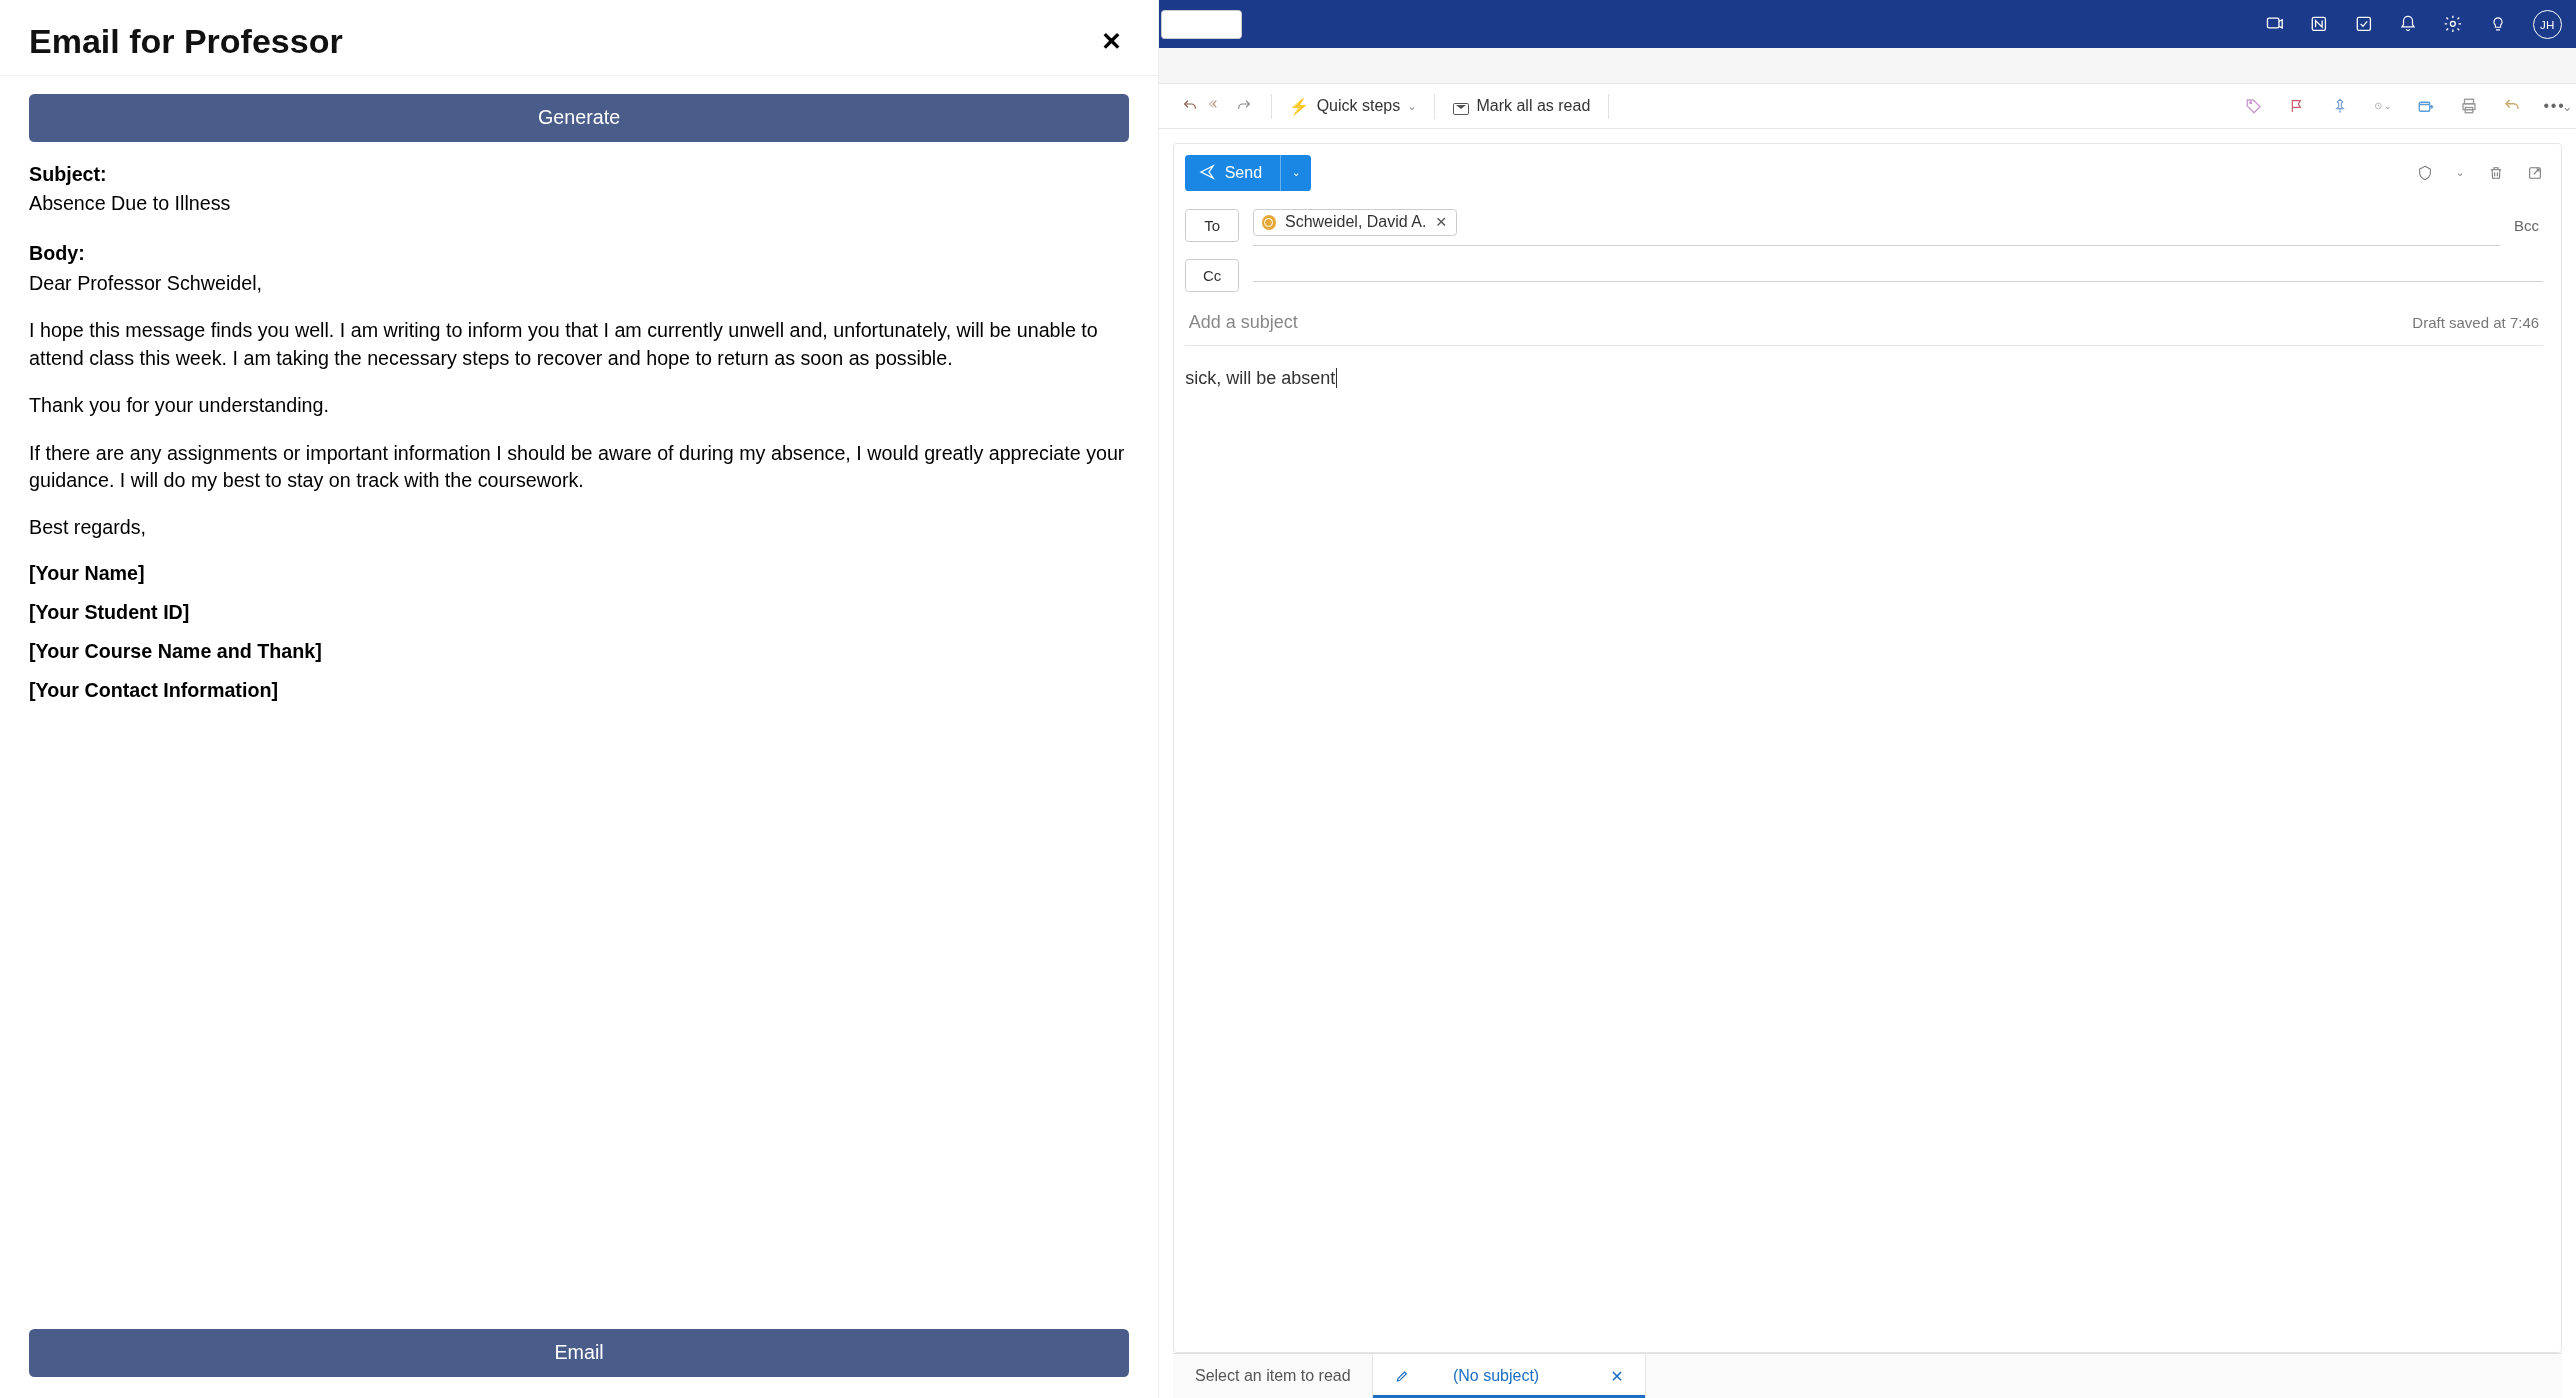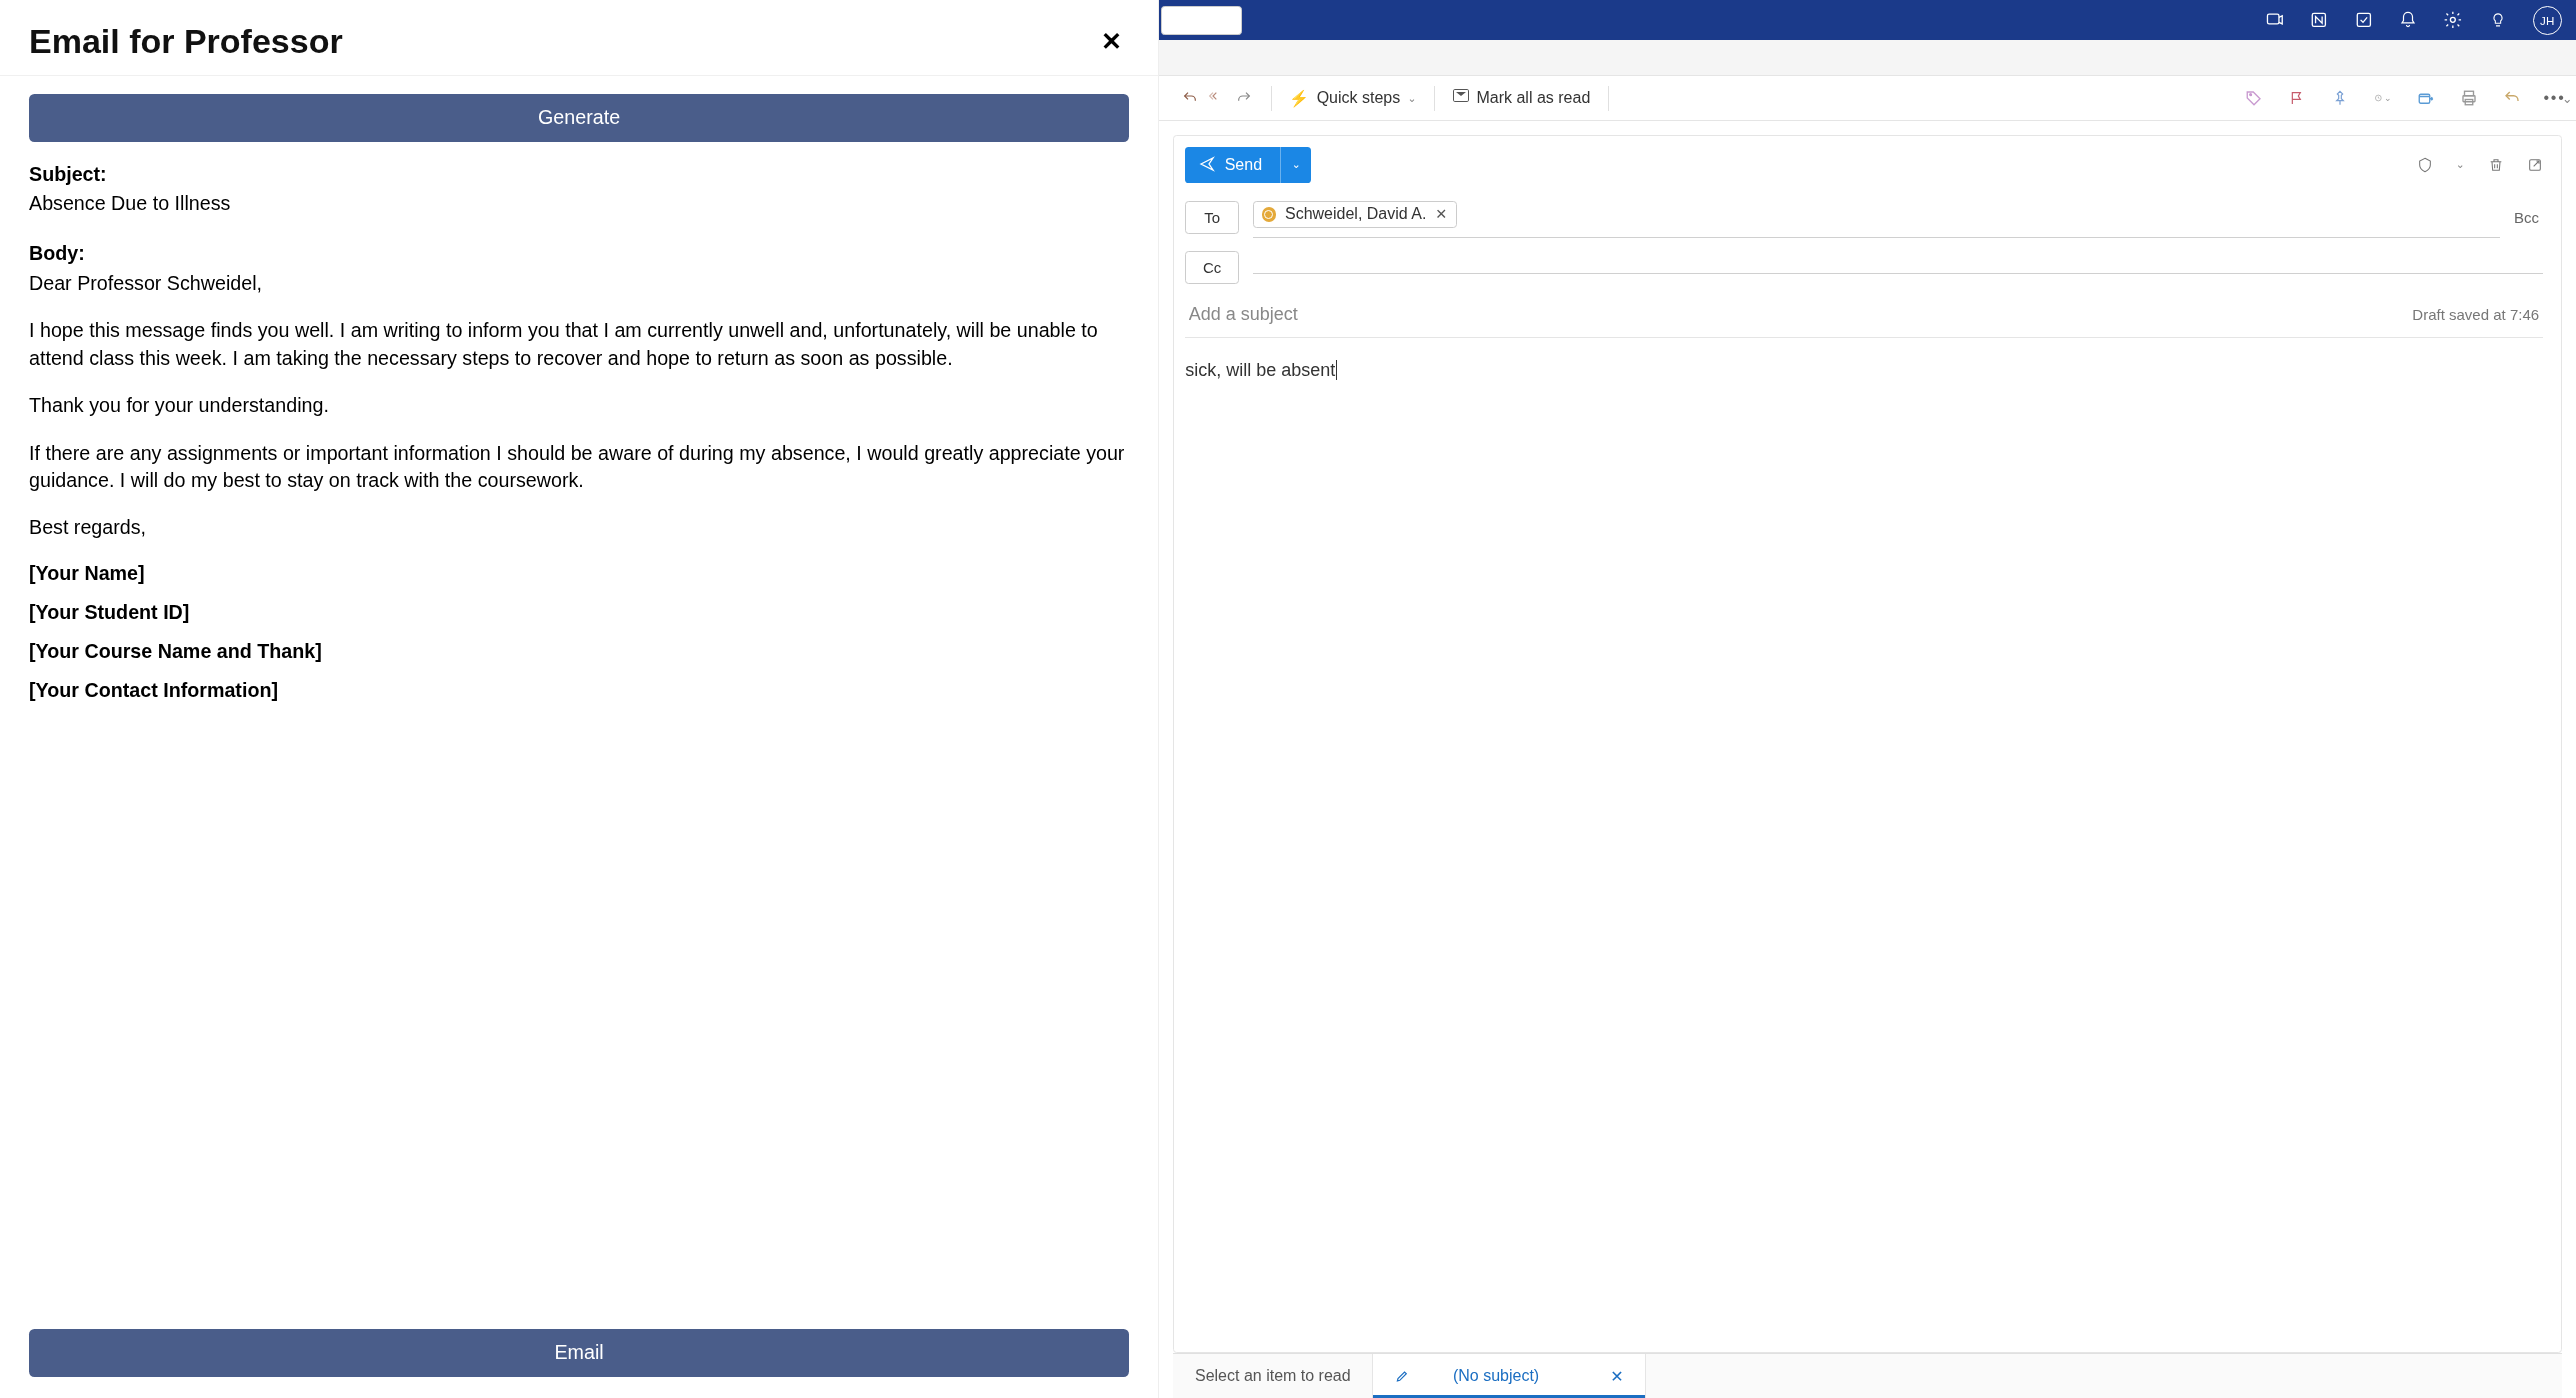--- a/index.html
+++ b/index.html
@@ -17,41 +17,41 @@
   .section-label { font-size:19.7px; font-weight:700; margin: 9px 0 5.4px 0; color:#000; }
   .section-text { font-size:19.7px; color:#000; line-height:1.3; margin-bottom: 25px; }
   .body-p { font-size:19.7px; color:#000; line-height:1.4; margin-bottom: 19.7px; white-space:pre-wrap; }
   .body-placeholder { font-size:19.7px; font-weight:700; color:#000; margin-bottom: 16px; }
   .lp-footer { padding: 0 29px 21.5px 29px; }
 
   
   .right-panel { flex:1; display:flex; flex-direction:column; background:#fff; min-width:0; }
 
   
-  .topbar { height: 40px; background:#1b3a8a; display:flex; align-items:center; justify-content:space-between; padding: 0 14.3px 0 1.8px; }
+  .topbar { height: 48px; background:#1b3a8a; display:flex; align-items:center; justify-content:space-between; padding: 0 14.3px 0 1.8px; }
   .topbar-left { display:flex; align-items:center; gap:9px; }
   .search-box { width:81px; height:29px; background:#fff; border-radius:3.6px; border:0.9px solid #ccc; }
   .topbar-icons { display:flex; align-items:center; gap:25px; color:#fff; }
   .tb-icon { width:19.7px; height:19.7px; display:flex; align-items:center; justify-content:center; cursor:pointer; }
   .avatar { width:29px; height:29px; border:1.3px solid #fff; border-radius:50%; display:flex; align-items:center; justify-content:center; font-size:11.6px; color:#fff; }
 
   
   .gray-strip { height:36px; background:#f5f5f5; border-bottom:0.9px solid #e5e5e5; }
 
   
   .ribbon { height:45px; background:#fff; border-bottom:0.9px solid #e5e5e5; display:flex; align-items:center; padding:0 12.5px; gap:5.4px; position:relative; }
   .rib-group { display:flex; align-items:center; gap:9px; padding:0 9px; }
   .rib-sep { width:0.9px; height:25px; background:#e0e0e0; margin:0 3.6px; }
   .rib-icon { width:18px; height:18px; display:flex; align-items:center; justify-content:center; cursor:pointer; color:#666; }
   .rib-icon.undo { color:#8c5a44; }
   .rib-icon.undo2 { color:#b88a7a; }
   .rib-icon.redo { color:#888; }
   .quick-steps { display:flex; align-items:center; gap:7.2px; cursor:pointer; font-size:16px; color:#333; }
   .qs-bolt { color:#c99a2e; font-size:16px; }
-  .mark-read { display:flex; align-items:flex-start; gap:7.2px; font-size:16px; color:#333; cursor:pointer; }
+  .mark-read { display:flex; align-items:flex-end; gap:7.2px; font-size:16px; color:#333; cursor:pointer; }
   .envelope-icon { width:16px; height:12.5px; border:1.3px solid #555; border-radius:1.8px; position:relative; }
   .envelope-icon::after{ content:""; position:absolute; left:1.8px; top:1.8px; width:0;height:0; border-left:5.4px solid transparent; border-right:5.4px solid transparent; border-top:4.5px solid #555;}
   .ribbon-right { margin-left:auto; display:flex; align-items:center; gap:25px; color:#888; }
   .ribbon-caret { position:absolute; right:3.6px; top:50%; transform:translateY(-50%); color:#888; cursor:pointer; font-size:12.5px;}
   .tag-icon svg { display:block; }
   .flag-icon { color:#c65b6b; }
 
   
   .compose-wrap { flex:1; padding: 14.3px 14.3px 0 14.3px; display:flex; flex-direction:column; min-height:0;}
   .compose-card { background:#fff; border:0.9px solid #e5e5e5; border-radius:3.6px; flex:1; display:flex; flex-direction:column; min-height:0; overflow:hidden; }

